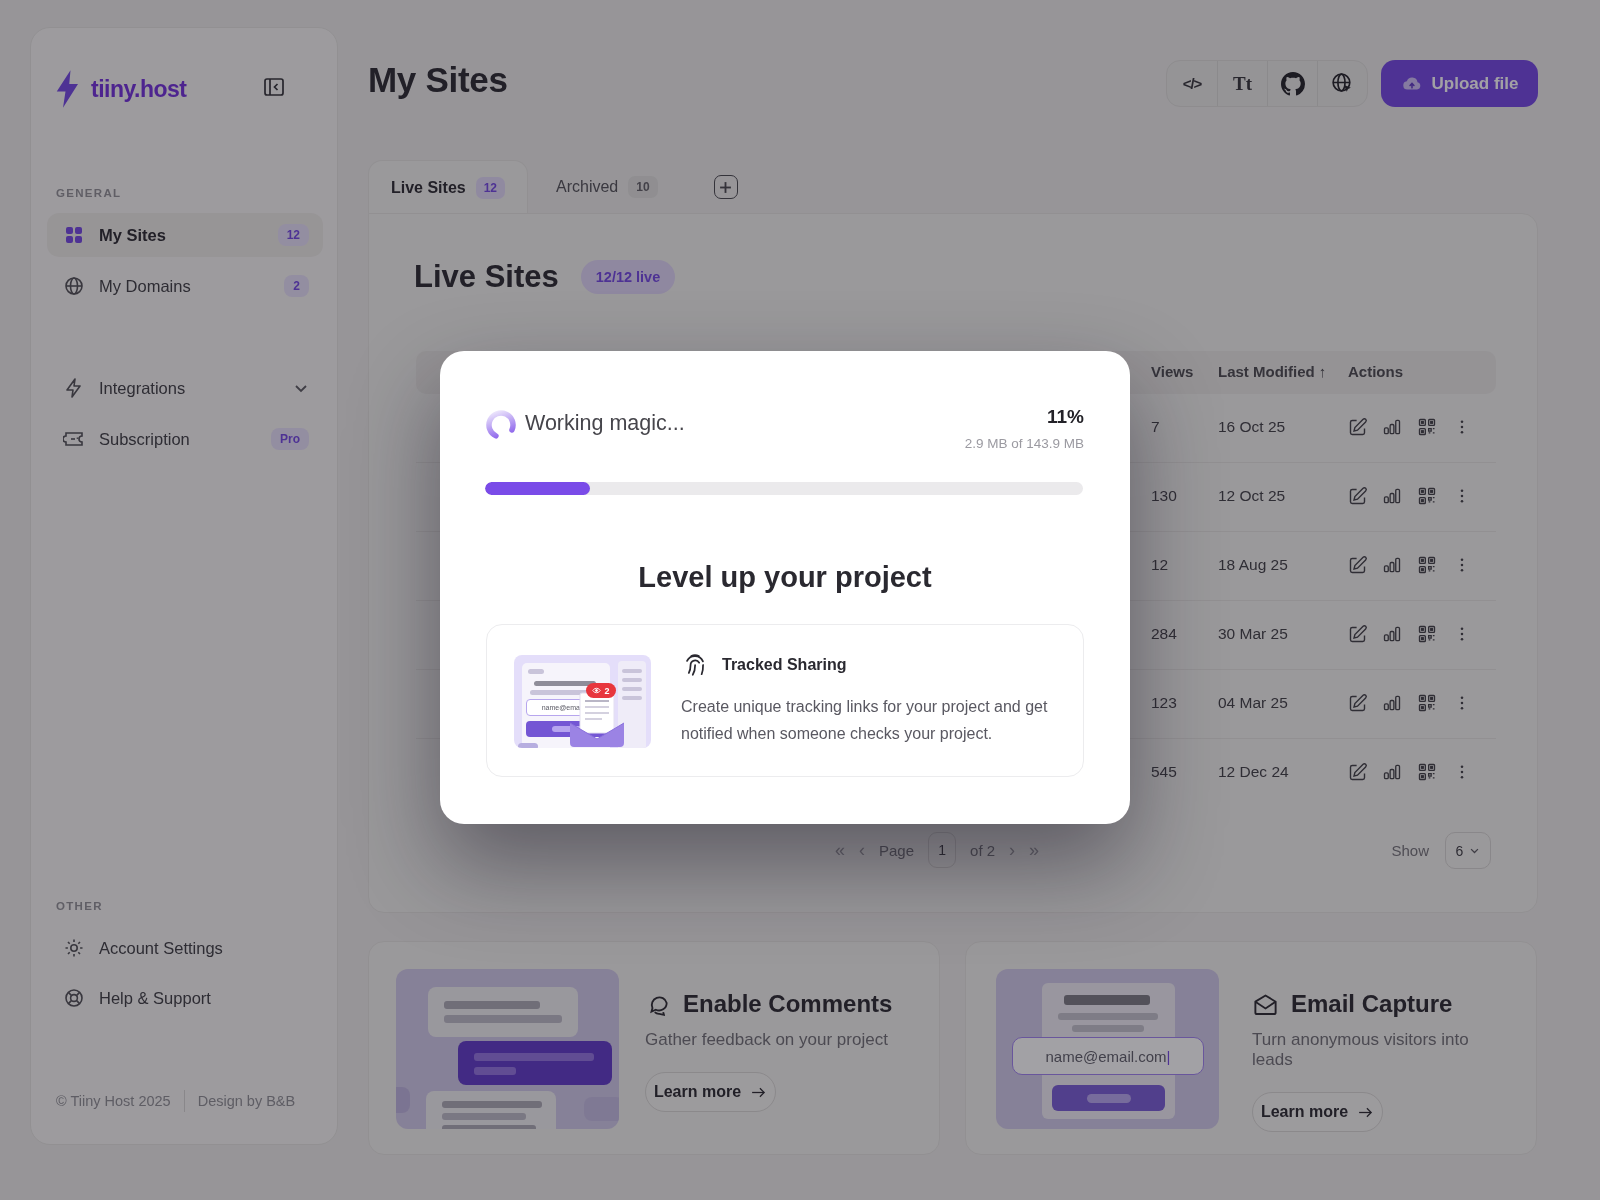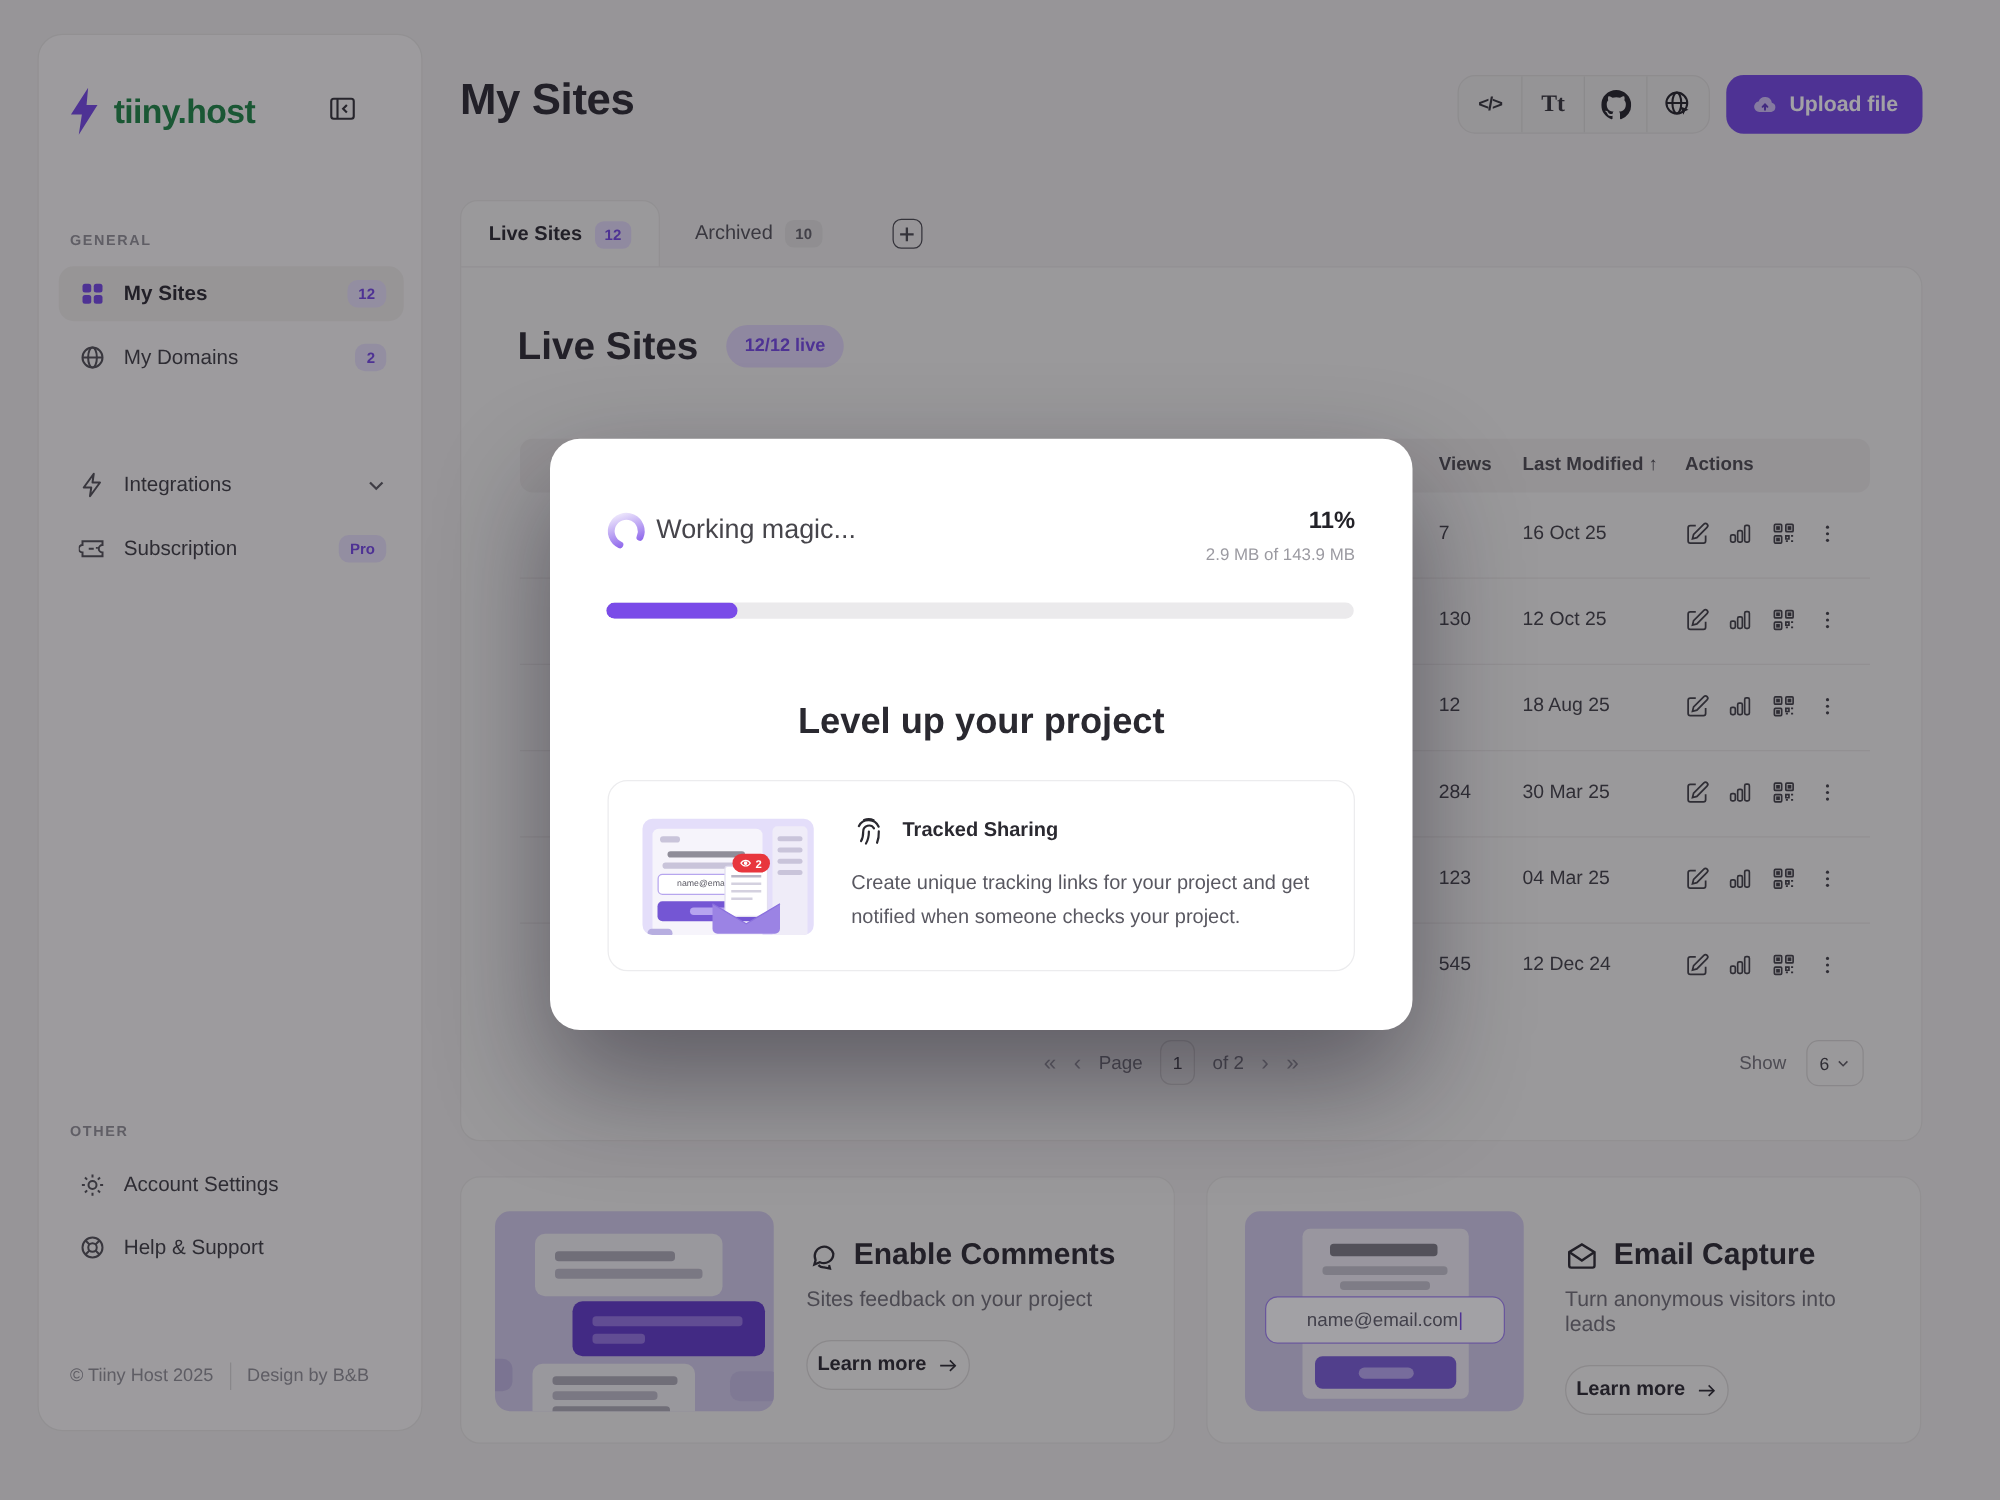--- a/index.html
+++ b/index.html
@@ -11,21 +11,21 @@
   .abs { position:absolute; }
   svg { display:block; }
 
   
   #sidebar {
     left:30px; top:27px; width:308px; height:1118px;
     background:#f6f5f3; border:1px solid #e3e2df; border-radius:20px;
   }
   .logo-row { position:absolute; left:22px; top:36px; right:22px; height:50px; display:flex; align-items:center; }
   .logo-bolt { width:30px; height:40px; margin-right:8px; }
-  .logo-text { font-size:27px; font-weight:700; letter-spacing:-0.5px; color:#15803d; }
+  .logo-text { font-size:23px; font-weight:700; letter-spacing:-0.5px; color:#6d28d9; }
   .collapse-btn { position:absolute; right:26px; top:8px; width:30px; height:30px; display:flex; align-items:center; justify-content:center; cursor:pointer; }
   .side-section { position:absolute; left:25px; font-size:11.5px; font-weight:700; letter-spacing:1.3px; color:#8d8c92; }
   .side-item { position:absolute; left:16px; width:276px; height:44px; border-radius:12px; display:flex; align-items:center; padding:0 14px 0 16px; font-size:16.5px; color:#37363c; cursor:pointer; }
   .side-item .s-icon { width:22px; height:22px; margin-right:14px; color:#4a494f; flex:none; }
   .side-item.active { background:#edeae6; font-weight:700; color:#232228; }
   .side-item.active .s-icon { color:#6e41e2; }
   .side-badge { margin-left:auto; background:#e6def8; color:#6e41e2; font-size:12px; font-weight:700; padding:4px 9px; border-radius:8px; }
   .chev-down { margin-left:auto; color:#55545a; }
   .footer-row { position:absolute; left:25px; bottom:32px; right:20px; display:flex; align-items:center; font-size:14.5px; color:#8b8a90; }
   .footer-div { width:1px; height:22px; background:#d4d3d0; margin:0 13px; }
@@ -513,21 +513,21 @@
       <div class="bubble" style="left:188px;top:128px;width:40px;height:24px;background:#c3bae2;"></div>
     </div>
     <div class="promo-body">
       <div class="promo-title">
         <svg width="26" height="26" viewBox="0 0 24 24" fill="none" stroke="#232228" stroke-width="1.7">
             <path d="M20 11a7 7 0 0 1-10 6.3L6 19l.9-3.2A7 7 0 1 1 20 11z"></path>
             <path d="M9 19.5c1 1 2.6 1.7 4.2 1.6L17.5 22l-.7-2.5"></path>
           </svg>
         <span>Enable Comments</span>
       </div>
-      <div class="promo-sub">Sites feedback on your project</div>
+      <div class="promo-sub">Gather feedback on your project</div>
       <div class="learn-btn">
         <span>Learn more</span>
         <svg width="17" height="17" viewBox="0 0 24 24" fill="none" stroke="#232228" stroke-width="1.8">
             <line x1="3" y1="12" x2="20" y2="12"></line>
             <polyline points="14 6 20 12 14 18"></polyline>
           </svg>
       </div>
     </div>
   </div>
 

